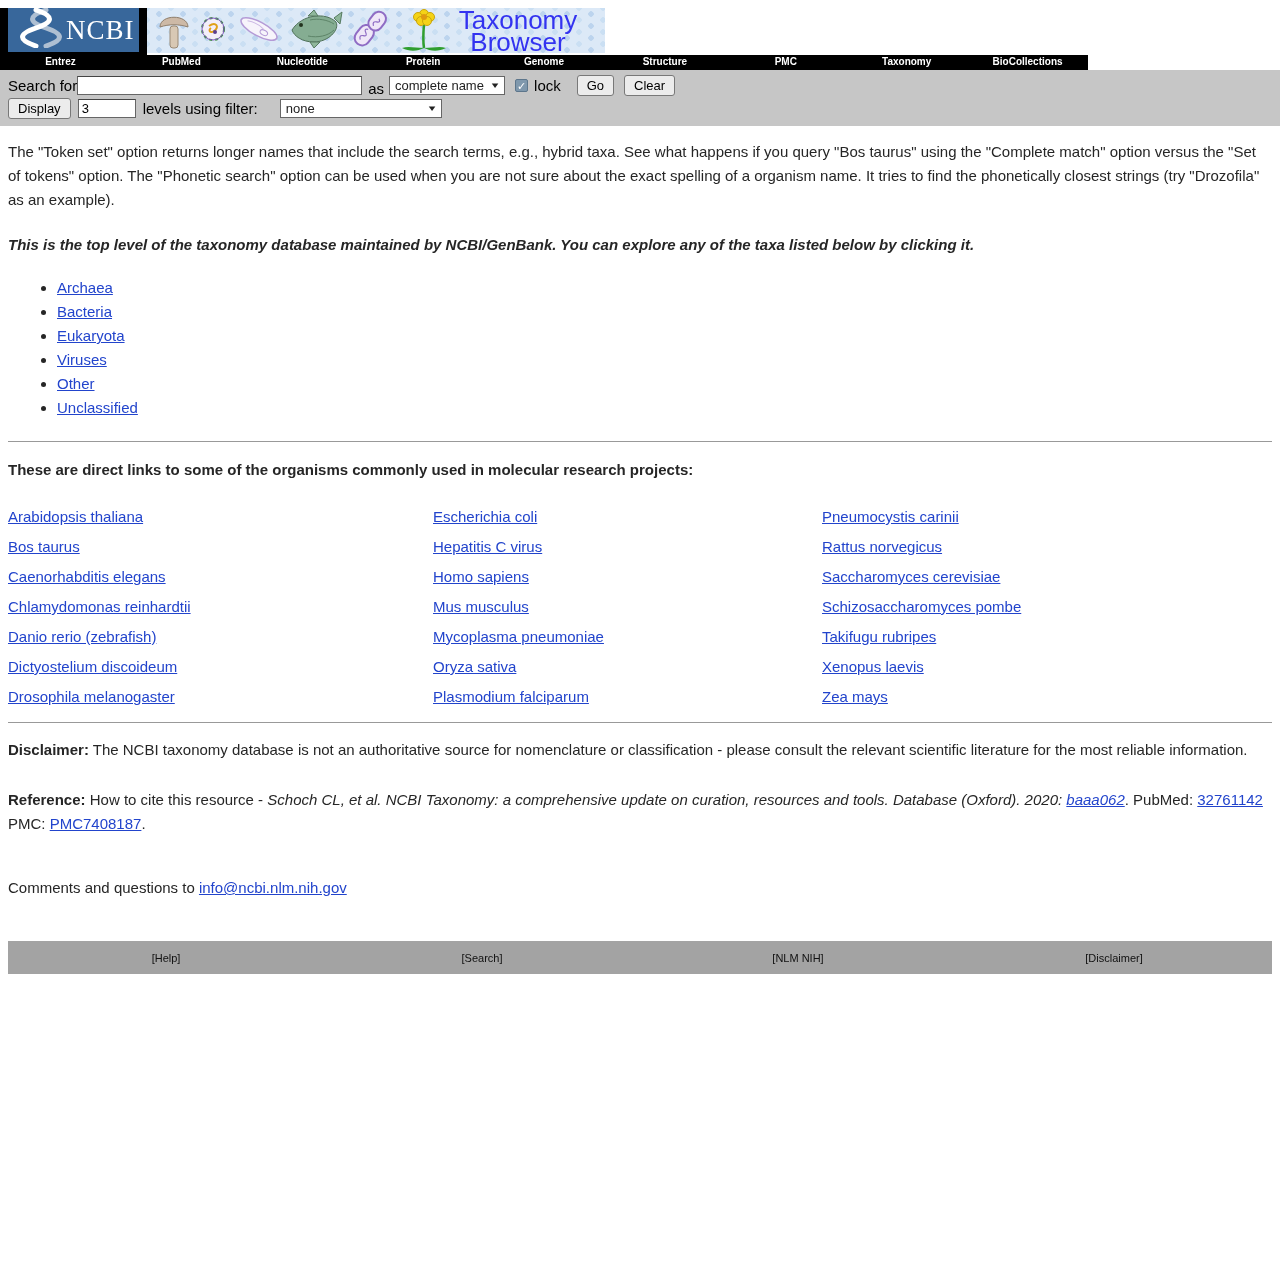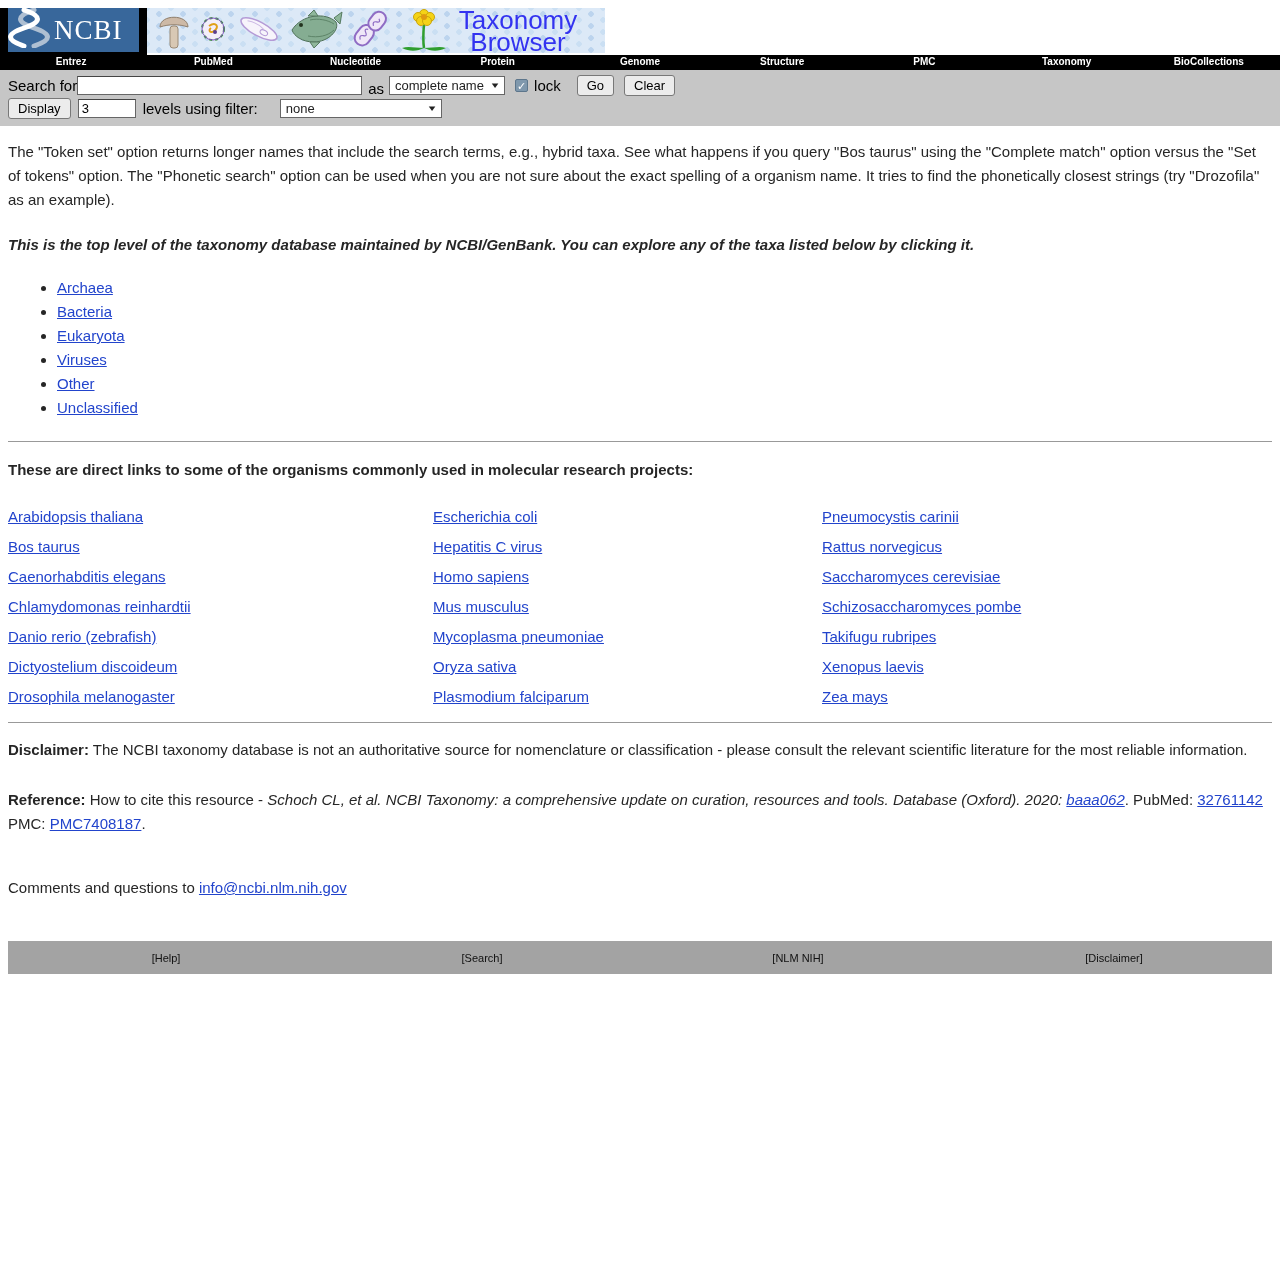--- a/index.html
+++ b/index.html
@@ -2,36 +2,36 @@
 <html><head>
 <meta charset="utf-8">
 <style>
   * { box-sizing: border-box; }
   html,body { margin:0; padding:0; background:#fff; }
   body { font-family:"Liberation Sans", sans-serif; color:#222; width:1280px; min-height:1280px; }
 
   
   .header { display:flex; align-items:flex-start; padding:8px 0 0 0; height:55px; }
   .logo-cell { background:#000; width:147px; height:47px; padding-left:8px; margin-left:0; }
-  .logo-box { background:#38679b; width:131px; height:44px; display:flex; align-items:center; padding-left:0; cursor:pointer; }
+  .logo-box { background:#38679b; width:131px; height:44px; display:flex; align-items:center; padding-left:12px; cursor:pointer; }
   .logo-box .ncbi-text { color:#fff; font-family:"Liberation Serif", serif; font-size:27px; letter-spacing:1px; margin-left:4px; }
   .banner { position:relative; width:458px; height:45px; overflow:hidden;
     background-color:#dce9f7;
     background-image:
       radial-gradient(circle, #bcd4ee 2.5px, rgba(0,0,0,0) 3px),
       radial-gradient(circle, #cadff3 2.5px, rgba(0,0,0,0) 3px);
     background-size:24px 12px, 24px 12px;
     background-position:0 0, 12px 6px;
     display:flex; align-items:center; padding-left:10px; }
   .banner-icons { display:flex; align-items:center; gap:5px; }
   .banner-title { position:absolute; right:2px; top:1px; width:170px; text-align:center;
     color:#3333f0; font-size:26px; line-height:22px; }
 
   
-  .navbar { background:#000; height:15px; display:flex; width:1280px; }
+  .navbar { background:#000; height:15px; display:flex; width:1088px; }
   .nav-item { flex:1; color:#fff; font-size:10px; font-weight:bold; text-align:center; line-height:14px; cursor:pointer; }
 
   
   .toolbar { background:#c6c6c6; width:1280px; padding:4px 8px 7px 8px; }
   .tb-row { display:flex; align-items:center; height:22px; font-size:15px; }
   .tb-row2 { margin-top:1px; }
   .tb-label { color:#000; white-space:nowrap; }
   input.txt { border:1px solid #666; border-top-color:#444; height:19px; font-size:13px; font-family:"Liberation Sans", sans-serif; padding:0 3px; background:#fff; }
   .search-input { width:285px; }
   .levels-input { width:58px; }

